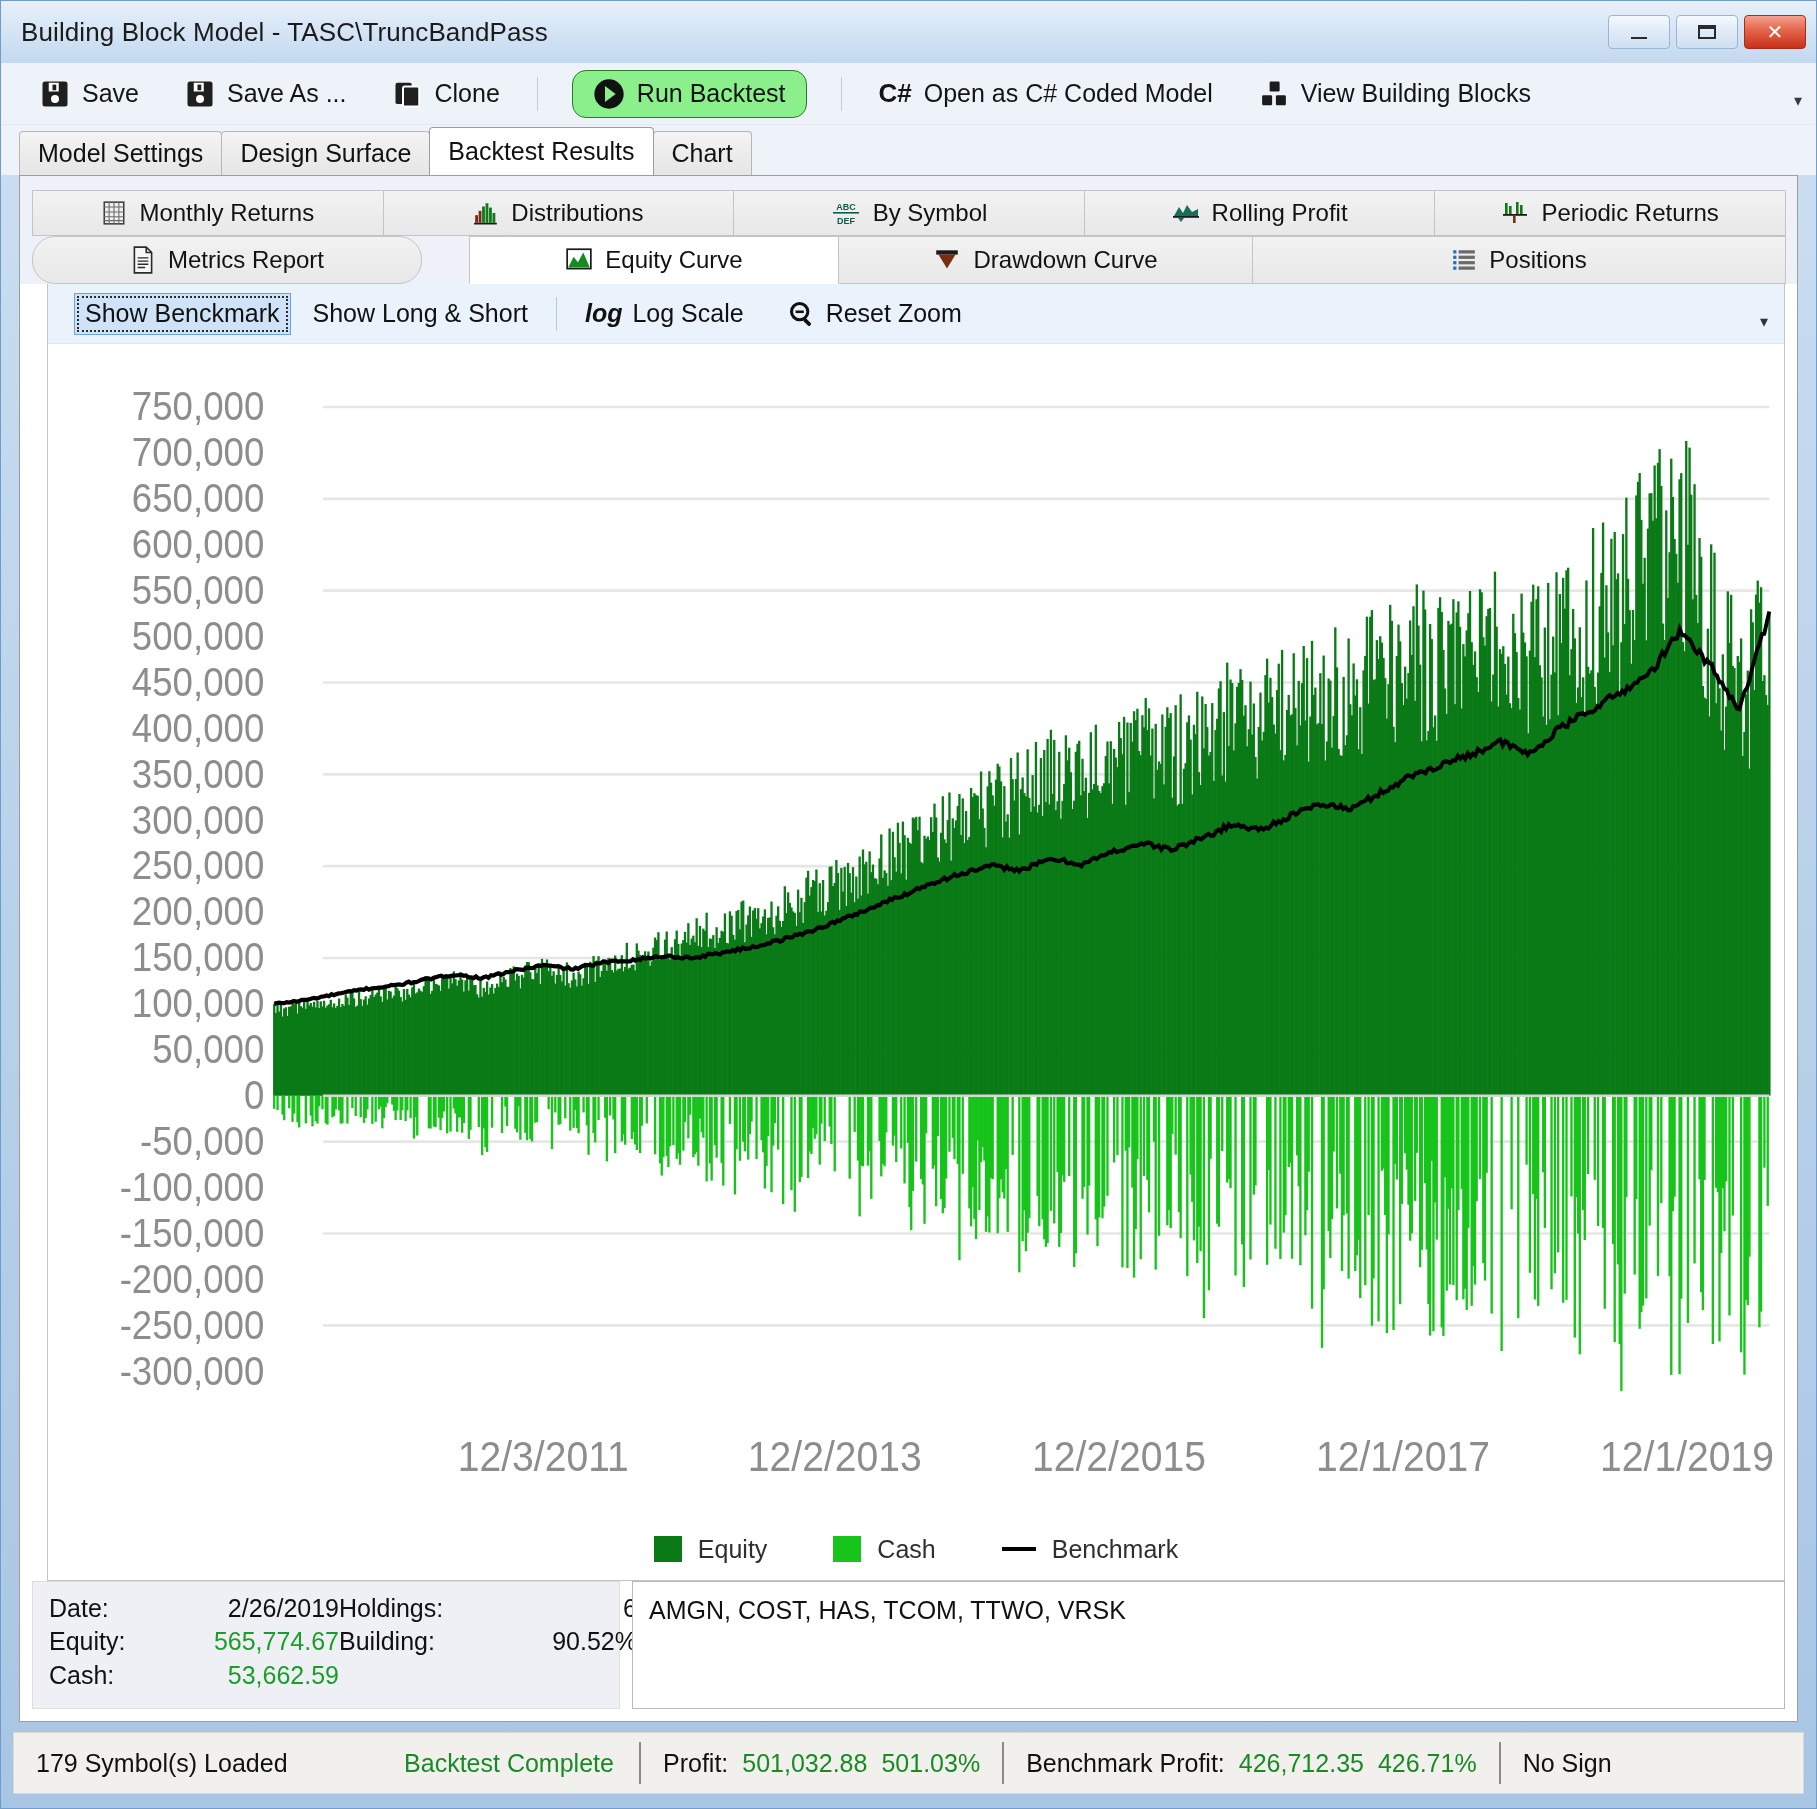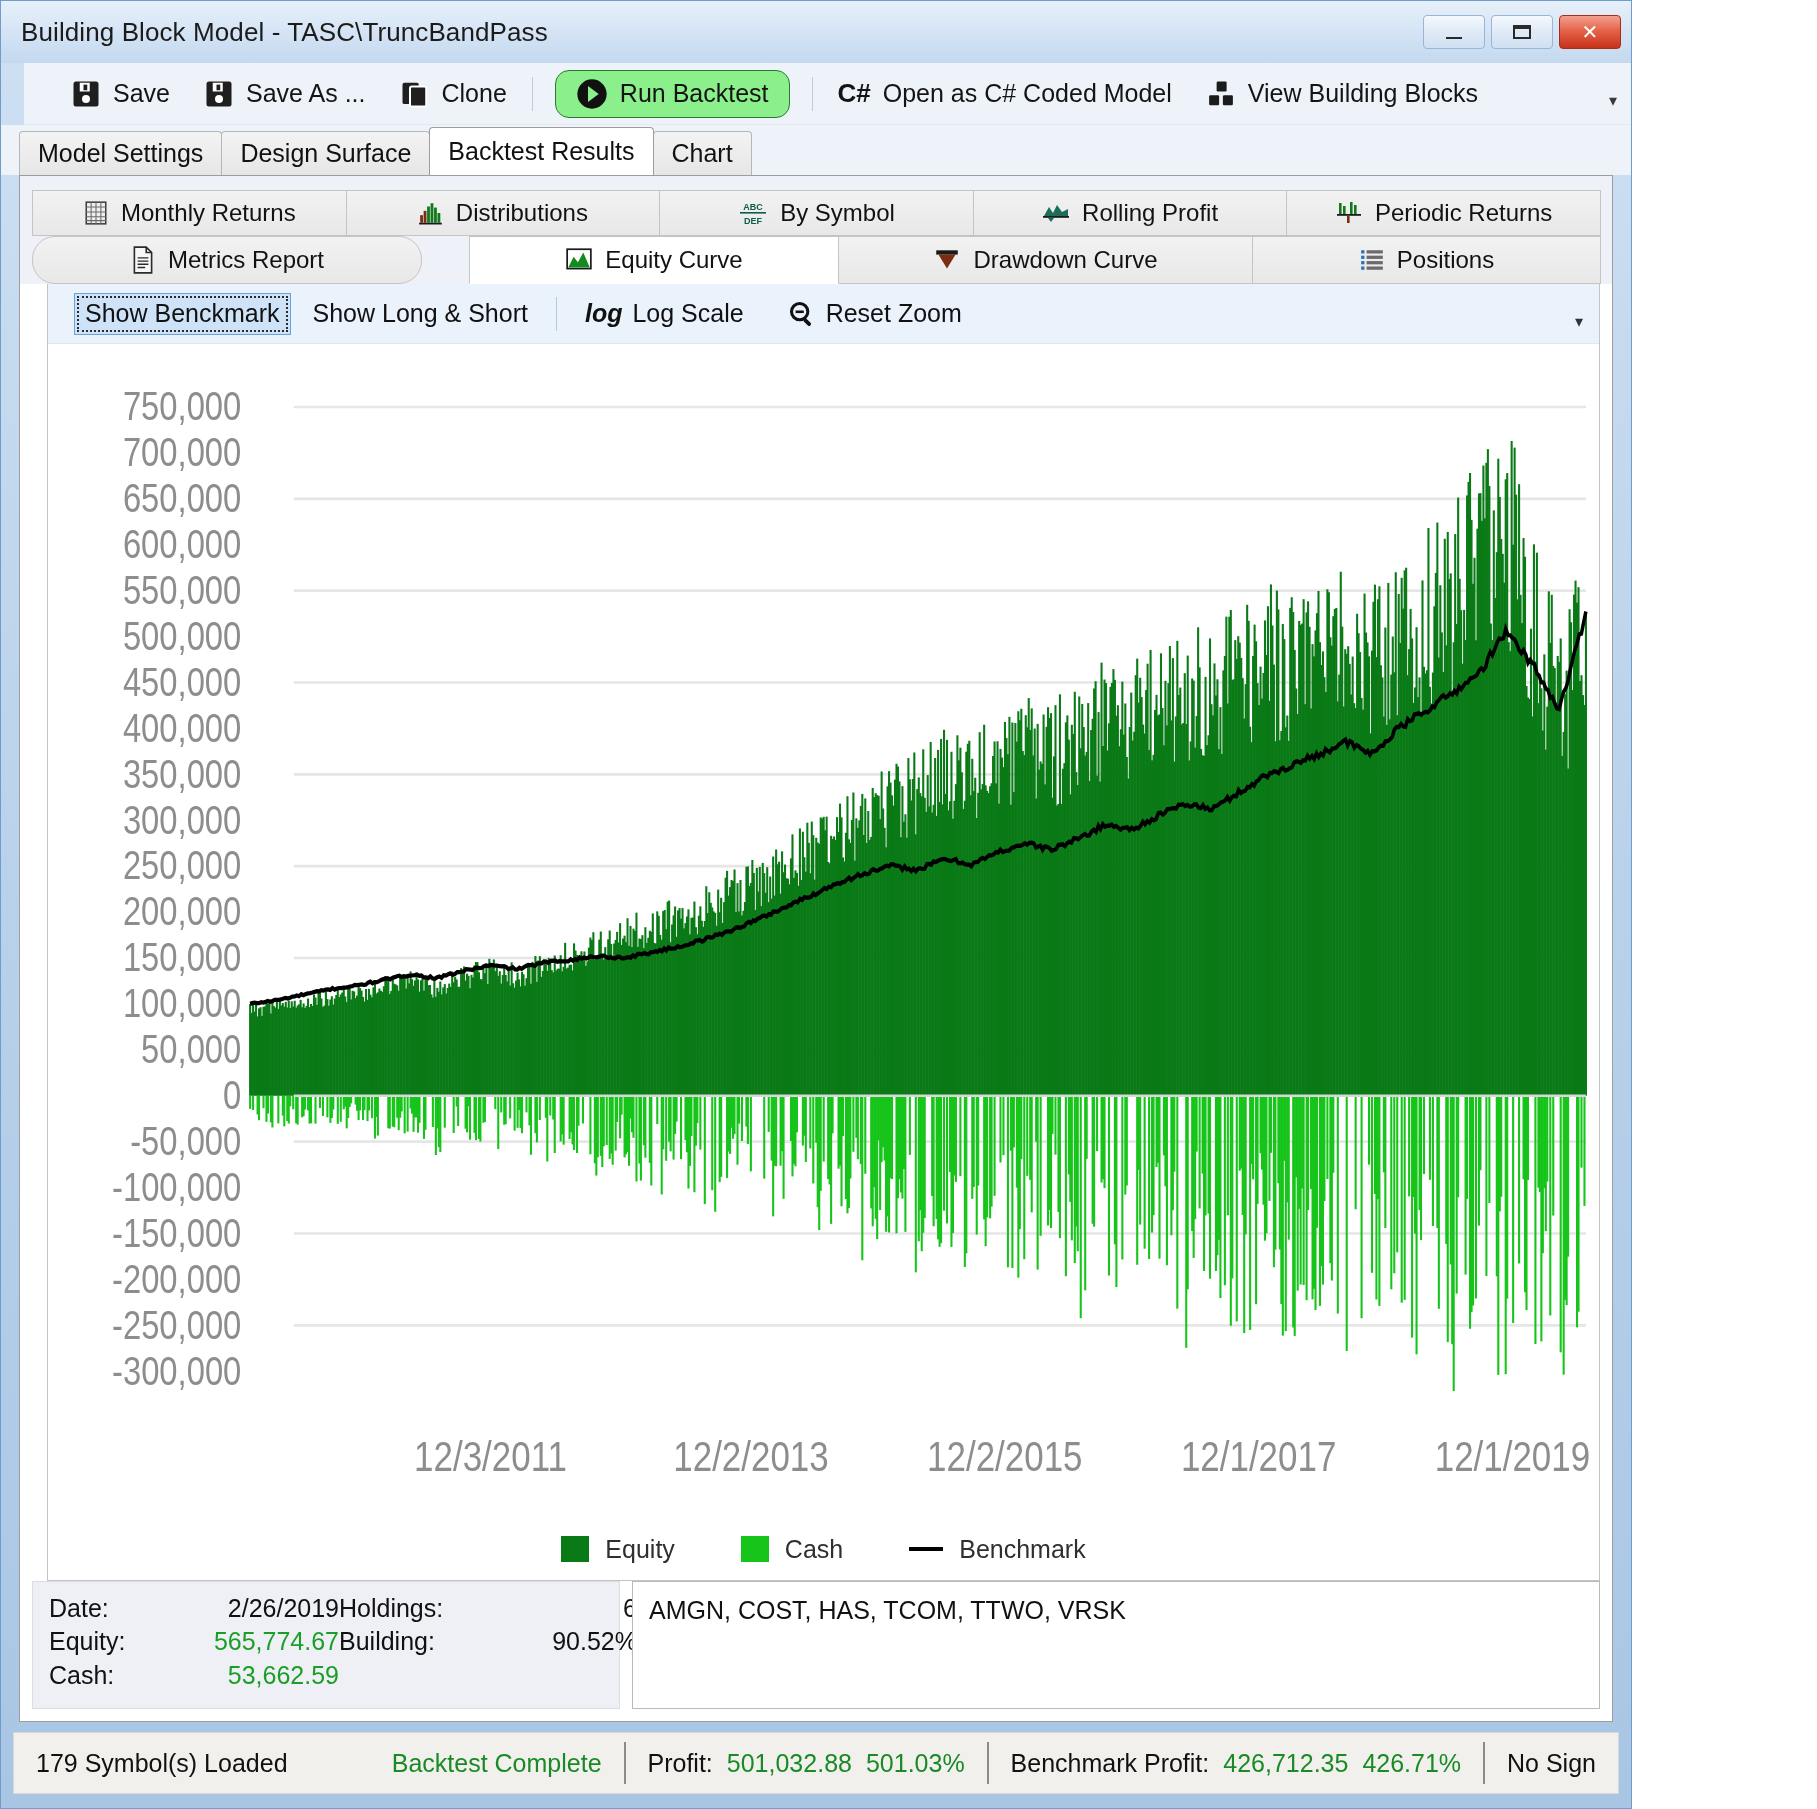--- a/index.html
+++ b/index.html
@@ -5,21 +5,21 @@
   * { box-sizing: border-box; }
   html, body {
     margin: 0; padding: 0;
     width: 1817px; height: 1809px;
     font-family: "Liberation Sans", sans-serif;
     background: #ffffff;
     overflow: hidden;
   }
   #app {
     position: relative;
-    width: 1632px; height: 1809px;
+    width: 1817px; height: 1809px;
     background: linear-gradient(180deg,#cfe0f2 0%, #bcd4ec 40%, #a8c6e4 100%);
     border: 1px solid #6f9dcb;
     display: flex; flex-direction: column;
   }
 
   
   .titlebar {
     height: 62px; flex: 0 0 62px;
     display: flex; align-items: center;
     padding: 0 10px 0 20px;
@@ -51,25 +51,24 @@
   .wbtn .glyph-close {
     color: #ffffff; font-size: 20px; line-height: 1; font-weight: 700;
     font-family: "DejaVu Sans", sans-serif;
   }
 
   
   .toolbar {
     flex: 0 0 62px; height: 62px;
     background: #eef3fa;
     display: flex; align-items: center;
-    padding: 0 10px 0 30px;
-    gap: 0px;
+    padding: 0 10px 0 22px;
+    gap: 12px;
     position: relative;
     border-bottom: 1px solid #e3e9f2;
-    margin-left: 23px;
   }
   .tbtn {
     display: flex; align-items: center; gap: 12px;
     height: 48px; padding: 0 16px;
     font-size: 25px; color: #141414;
     white-space: nowrap; border: 1px solid transparent;
   }
   .tbtn.primary {
     background: #8bf08b; border: 1px solid #2b7a2b; border-radius: 14px;
     padding: 0 20px; margin: 0 14px;

